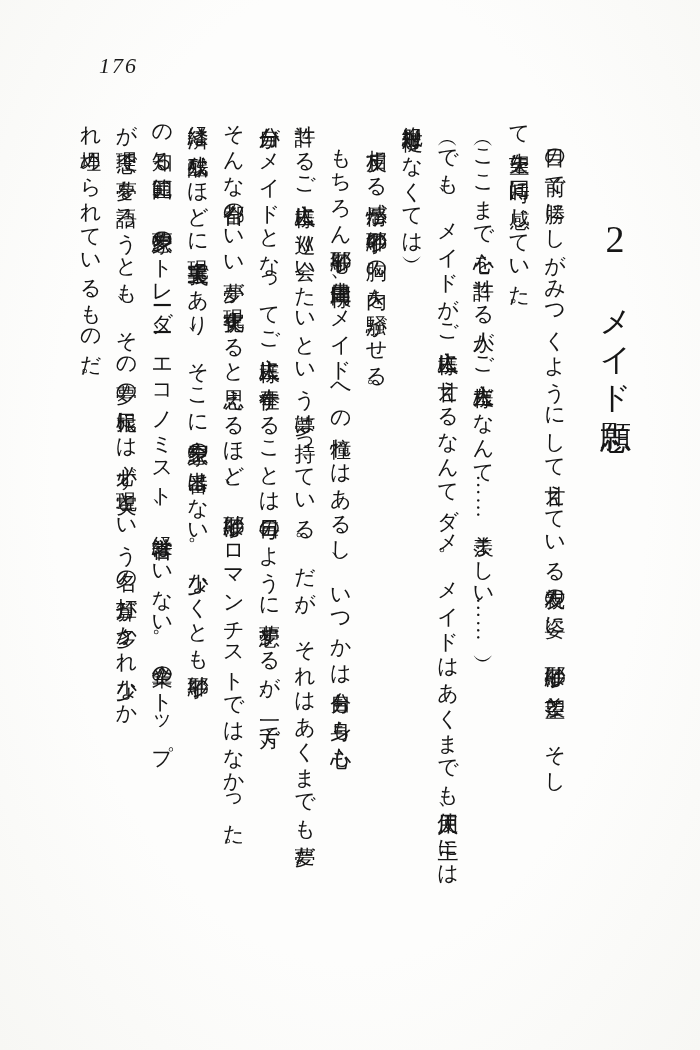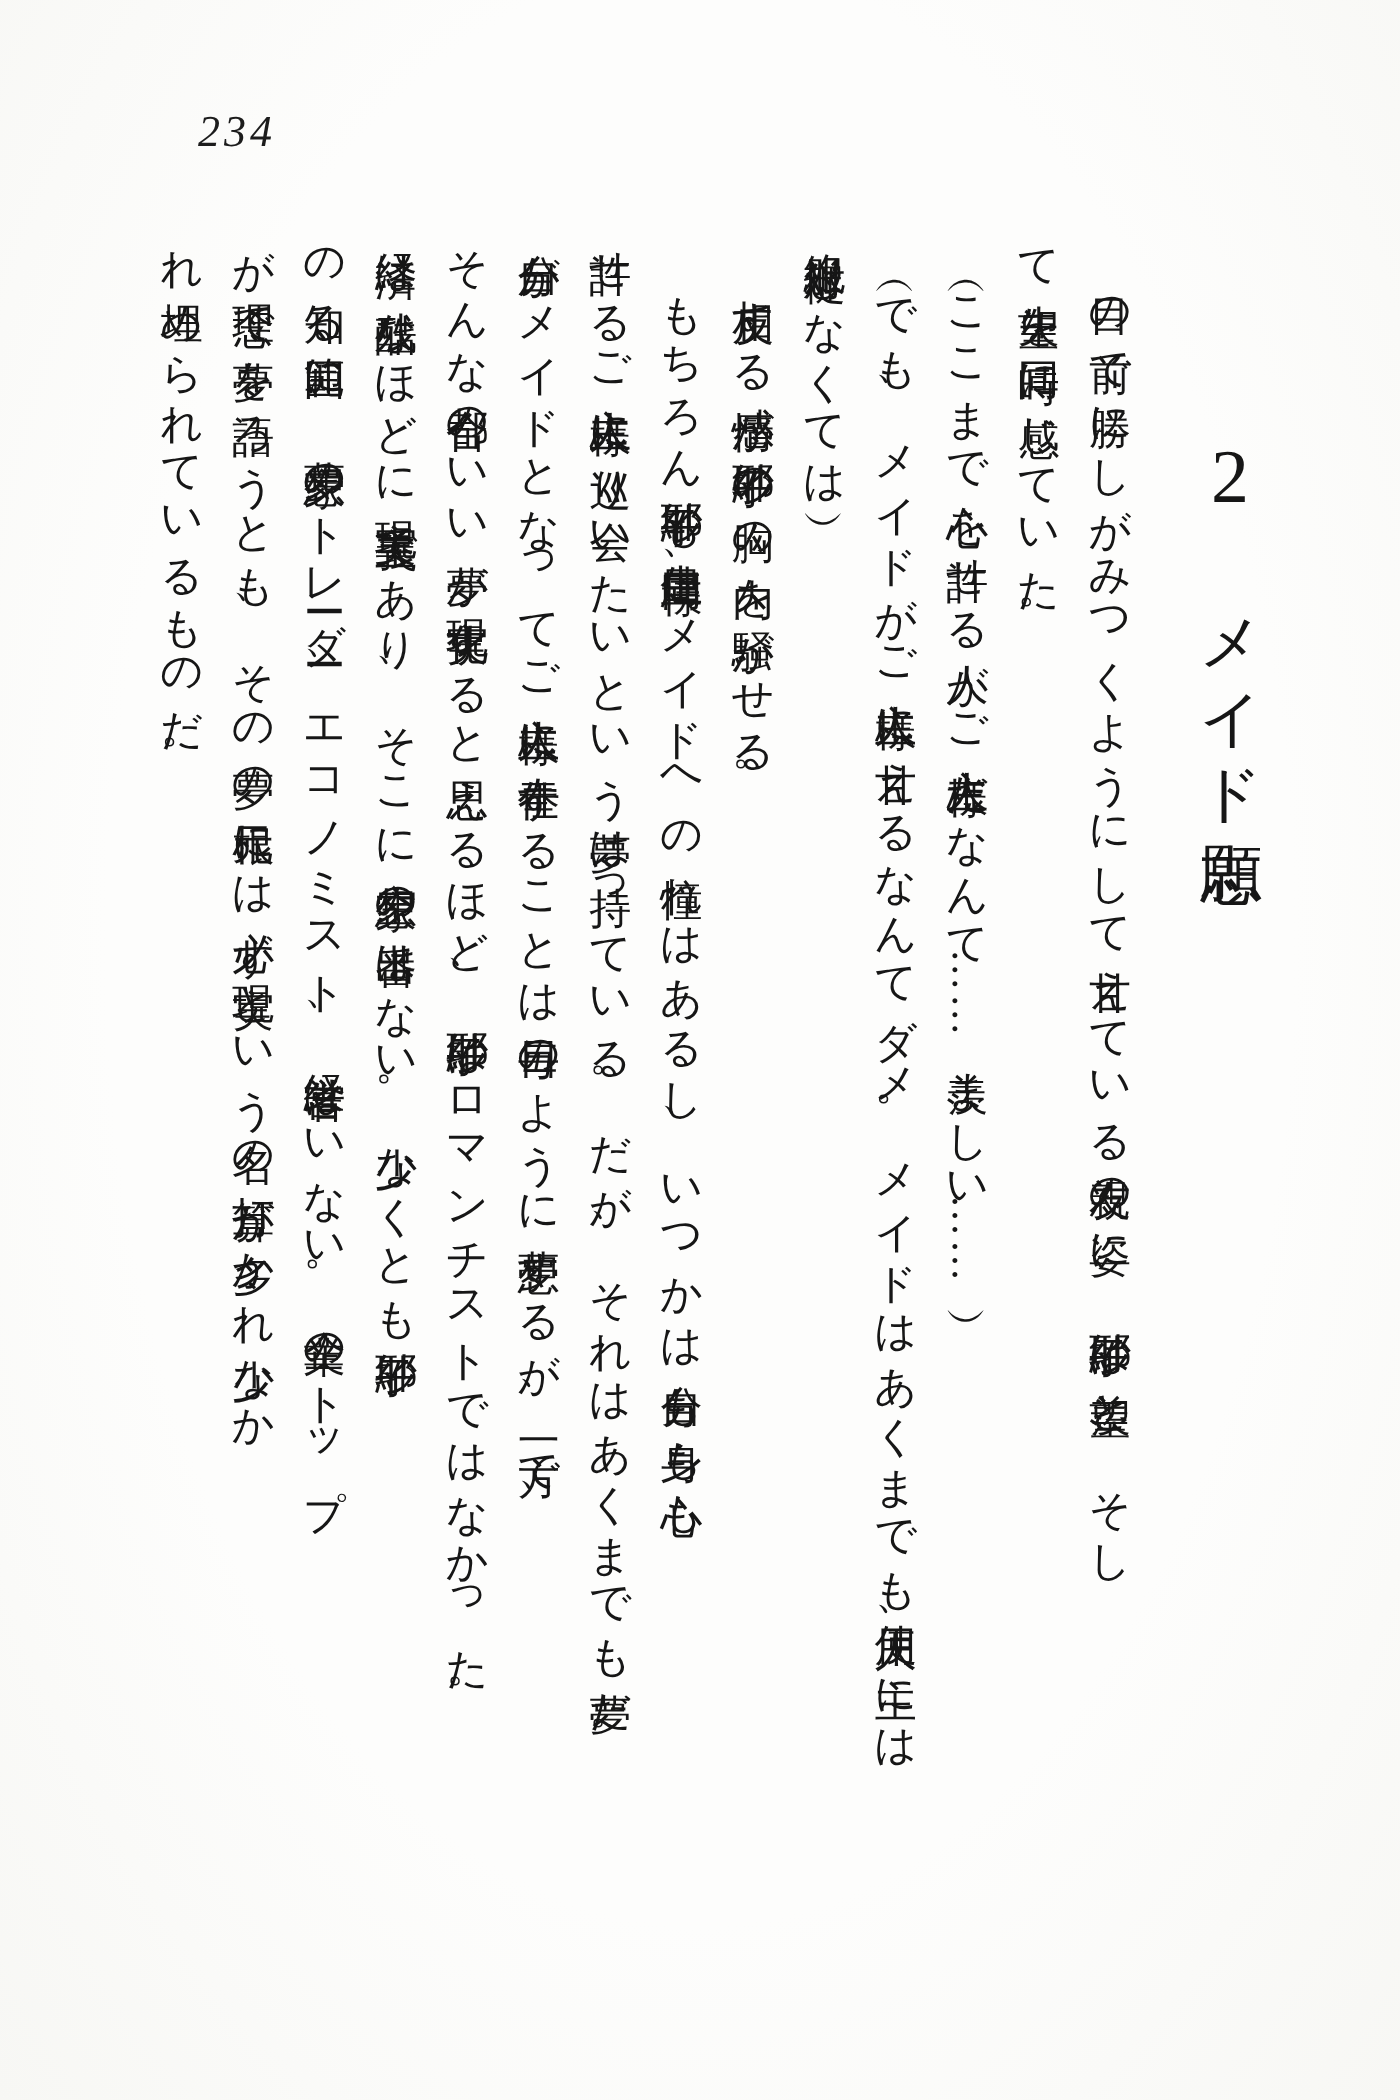--- a/index.html
+++ b/index.html
@@ -66,21 +66,21 @@
   }
   .body-cols .col.indent {
     text-indent: 23px;
   }
 </style>
 </head>
 <body>
 
 <div class="page">
 
-  <div class="page-number">234</div>
+  <div class="page-number">176</div>
 
   <div class="heading-col">
     <span class="chapter-num">2</span><span class="chapter-title">メイド志願</span>
   </div>
 
   <div class="body-cols" id="body-cols">
       <p class="col indent">目の前で勝にしがみつくようにして甘えている親友の姿に、紗耶子は羨望と、そし</p>
       <p class="col">て失望を同時に感じていた。</p>
       <p class="col indent">（ここまで心を許せる人がご主人様だなんて……羨ましい……）</p>
       <p class="col indent">（でも、メイドがご主人様に甘えるなんてダメ。メイドはあくまでも使用人、主には</p>

